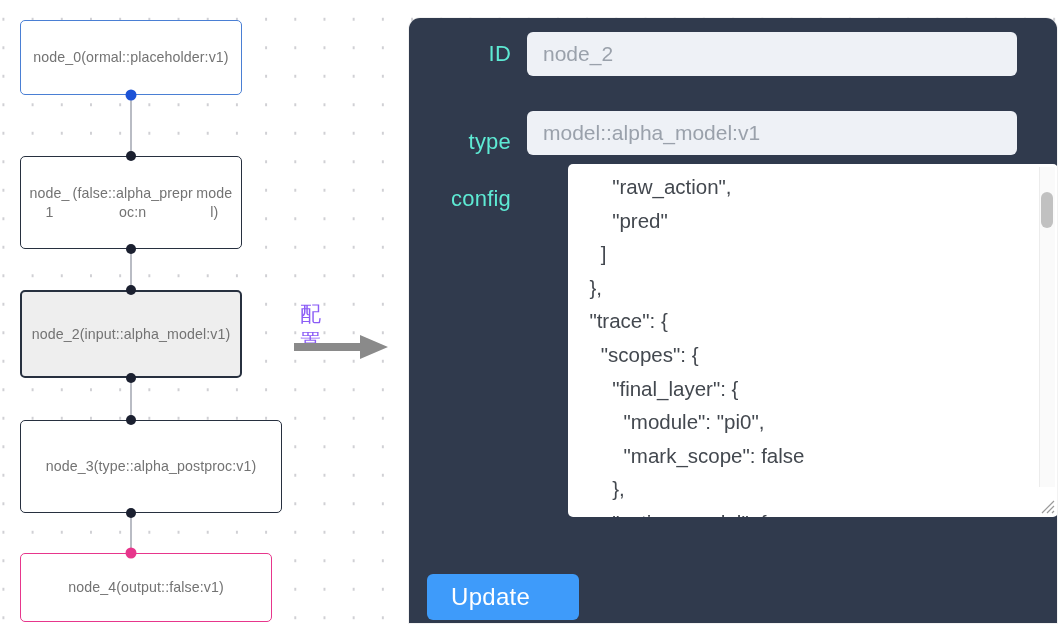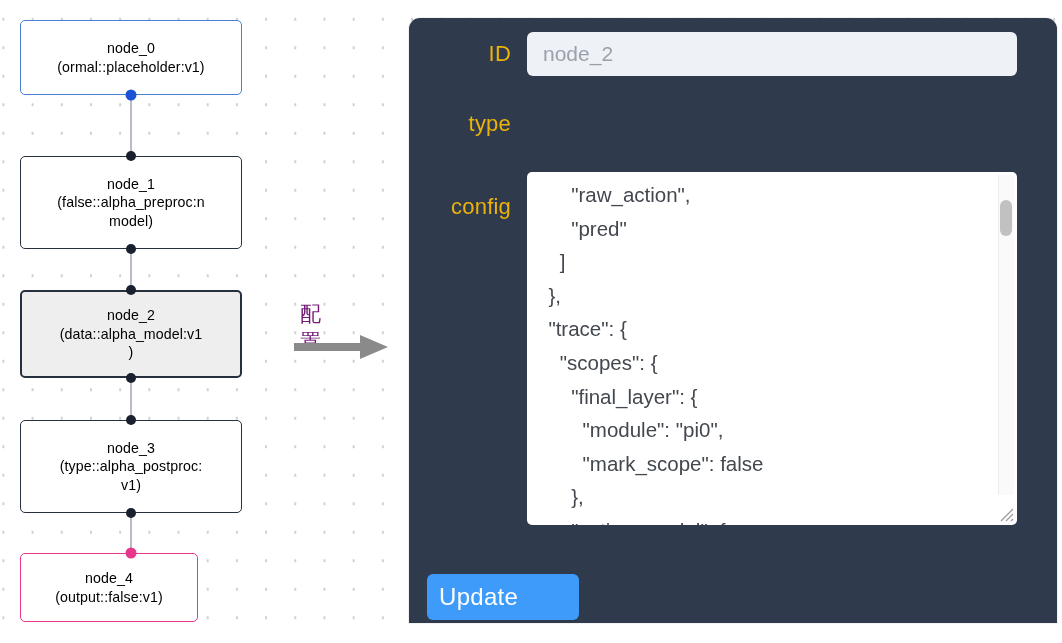--- a/index.html
+++ b/index.html
@@ -28,25 +28,25 @@
     background-position: 18px 5px;
   }
 
   
   .node {
     position: absolute;
     background: #ffffff;
     border: 1.6px solid #27303f;
     border-radius: 5px;
     display: flex;
-    flex-direction: column;
+    flex-direction: row;
     align-items: center;
     justify-content: center;
     text-align: center;
-    color: #000000;
+    color: #737373;
     font-size: 14.2px;
     line-height: 18.5px;
     letter-spacing: .1px;
     padding: 2px 8px;
     z-index: 5;
   }
   .node .nline { display: block; white-space: pre-wrap; word-break: break-all; }
   .node.is-input  { border-color: #4a7fd4; }
   .node.is-output { border-color: #e7368c; }
   .node.is-selected {
@@ -77,21 +77,21 @@
 
   
   .anno {
     position: absolute;
     z-index: 9;
   }
   .anno-label {
     position: absolute;
     left: 300px; top: 300px;
     font-size: 21px;
-    color: #701a75;
+    color: #8b5cf6;
     font-family: "DejaVu Sans", "Liberation Sans", sans-serif;
     letter-spacing: 1px;
   }
   .anno-arrow {
     position: absolute;
     left: 294px; top: 334px;
     width: 95px; height: 26px;
   }
 
   
@@ -113,21 +113,21 @@
     pointer-events: none;
     z-index: 21;
   }
 
   .field-row {
     position: absolute;
     display: flex;
     align-items: center;
   }
   .field-label {
-    color: #eab308;
+    color: #5eead4;
     font-size: 22px;
     text-align: right;
     width: 118px;
     padding-right: 16px;
     letter-spacing: .2px;
     user-select: none;
   }
   .field-input {
     background: #eef1f6;
     border: none;
@@ -142,23 +142,24 @@
   }
   .field-input::placeholder { color: #9aa1ab; }
 
   
   #row-id   { left: 0; top: 14px; }
   #row-type { left: 0; top: 93px; align-items: flex-end; }
 
   
   .config-row {
     position: absolute;
-    left: 0; top: 154px;
+    left: 0; top: 146px;
     display: flex;
     align-items: flex-start;
+    gap: 41px;
   }
   .config-row .field-label { padding-top: 22px; }
   .ta-wrap {
     position: relative;
     width: 490px;
     height: 353px;
   }
   .config-ta {
     width: 490px;
     height: 353px;
@@ -203,21 +204,21 @@
     position: absolute;
     left: 18px; top: 556px;
     width: 152px; height: 46px;
     background: #3e9bfa;
     color: #ffffff;
     border: none;
     border-radius: 6px;
     font-size: 24px;
     letter-spacing: .3px;
     text-align: left;
-    padding-left: 12px;
+    padding-left: 24px;
     font-family: "Liberation Sans", "DejaVu Sans", sans-serif;
     cursor: pointer;
   }
 </style>
 </head>
 <body>
 
 <div id="app">
 
   <div class="canvas"></div>
@@ -234,29 +235,29 @@
         <span class="nline">node_0</span>
         <span class="nline">(ormal::placeholder:v1)</span>
       </div>
       <div class="node" style="left: 20px; top: 156px; width: 222px; height: 93px;">
         <span class="nline">node_1</span>
         <span class="nline">(false::alpha_preproc:n</span>
         <span class="nline">model)</span>
       </div>
       <div class="node is-selected" style="left: 20px; top: 290px; width: 222px; height: 88px;">
         <span class="nline">node_2</span>
-        <span class="nline">(data::alpha_model:v1</span>
+        <span class="nline">(input::alpha_model:v1</span>
         <span class="nline">)</span>
       </div>
-      <div class="node" style="left: 20px; top: 420px; width: 222px; height: 93px;">
+      <div class="node" style="left: 20px; top: 420px; width: 262px; height: 93px;">
         <span class="nline">node_3</span>
         <span class="nline">(type::alpha_postproc:</span>
         <span class="nline">v1)</span>
       </div>
-      <div class="node is-output" style="left: 20px; top: 553px; width: 178px; height: 69px;">
+      <div class="node is-output" style="left: 20px; top: 553px; width: 252px; height: 69px;">
         <span class="nline">node_4</span>
         <span class="nline">(output::false:v1)</span>
       </div>
       <div class="handle blue" style="left: 131px; top: 95px;"></div>
       <div class="handle" style="left: 131px; top: 156px;"></div>
       <div class="handle" style="left: 131px; top: 249px;"></div>
       <div class="handle" style="left: 131px; top: 290px;"></div>
       <div class="handle" style="left: 131px; top: 378px;"></div>
       <div class="handle" style="left: 131px; top: 420px;"></div>
       <div class="handle" style="left: 131px; top: 513px;"></div>
@@ -274,20 +275,21 @@
 
   <div class="panel">
 
     <div class="field-row" id="row-id">
       <div class="field-label">ID</div>
       <input class="field-input" type="text" readonly="" value="node_2" style="">
     </div>
 
     <div class="field-row" id="row-type">
       <div class="field-label">type</div>
+      <input class="field-input" type="text" readonly="" value="model::alpha_model:v1" style="">
     </div>
 
     <div class="config-row">
       <div class="field-label">config</div>
       <div class="ta-wrap">
         <textarea class="config-ta" spellcheck="false" style="">      "raw_action",
       "pred"
     ]
   },
   "trace": {

